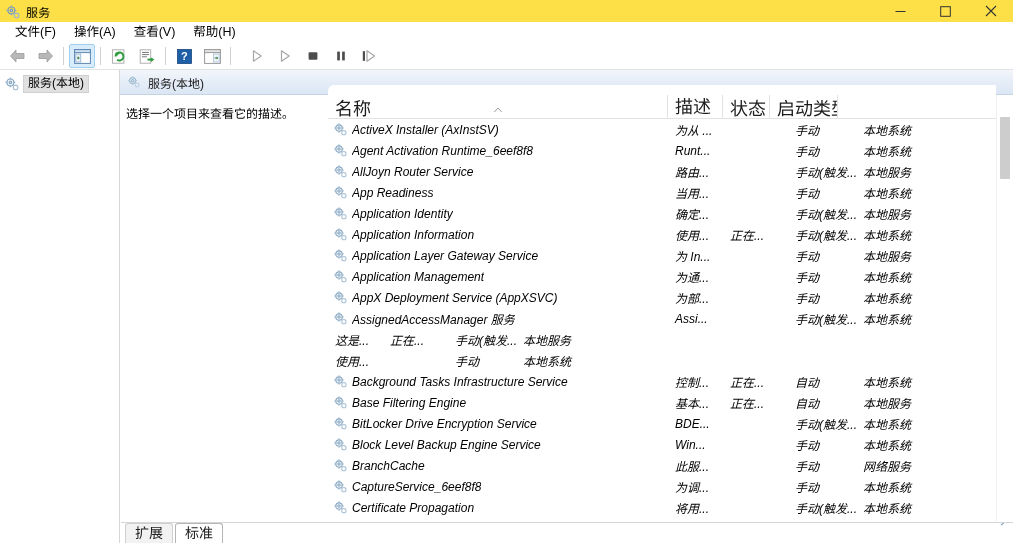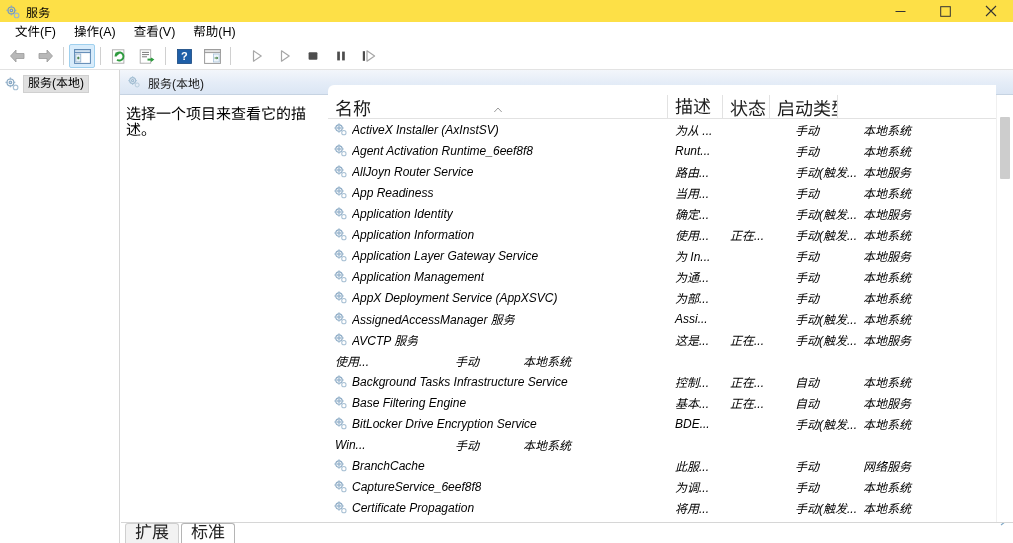--- a/index.html
+++ b/index.html
@@ -180,21 +180,21 @@
 
   
   .desc-pane {
     width: 207px;
     flex: 0 0 207px;
     padding: 11px 8px 0 6px;
     box-sizing: border-box;
     background: #ffffff;
   }
   .desc-text {
-    font-size: 15px;
+    font-size: 12px;
     line-height: 16px;
     color: #000;
   }
 
   
   .list-pane {
     flex: 1 1 auto;
     display: flex;
     flex-direction: column;
     min-width: 0;
@@ -312,21 +312,21 @@
     height: 21px;
     background: #ffffff;
     border-top: 1px solid #d6d6d6;
     display: flex;
     align-items: flex-end;
     padding-left: 4px;
     box-sizing: border-box;
     overflow: hidden;
   }
   .tab {
-    font-size: 17px;
+    font-size: 14px;
     color: #222;
     padding: 2px 9px 3px 9px;
     border: 1px solid #cfcfcf;
     border-bottom: none;
     background: #f2f2f2;
     margin-right: 2px;
     line-height: 14px;
     border-top-left-radius: 3px;
     border-top-right-radius: 3px;
     white-space: nowrap;
@@ -778,36 +778,20 @@
                     <circle cx="11.6" cy="11.4" r="2.3" fill="none" stroke="#a8c0d4" stroke-width="1.1"></circle>
                   </svg></span>
                 <span class="svc-name">AssignedAccessManager 服务</span>
               </div>
               <div class="cell cell-desc">Assi...</div>
               <div class="cell cell-status"></div>
               <div class="cell cell-start">手动(触发...</div>
               <div class="cell cell-logon">本地系统</div>
             </div>
             <div class="row">
-              <div class="cell cell-name">
-                <span class="svc-icon"><svg width="15" height="15" viewBox="0 0 16 16">
-                    <g fill="none" stroke="#8aa9c4" stroke-width="1.2">
-                      <circle cx="6.4" cy="6.4" r="3.4"></circle>
-                      <circle cx="6.4" cy="6.4" r="1.3" fill="#cfe0ef"></circle>
-                    </g>
-                    <g fill="#9bb6cd">
-                      <rect x="5.7" y="1.5" width="1.4" height="2.1"></rect>
-                      <rect x="5.7" y="9.2" width="1.4" height="2.1"></rect>
-                      <rect x="1.5" y="5.7" width="2.1" height="1.4"></rect>
-                      <rect x="9.2" y="5.7" width="2.1" height="1.4"></rect>
-                    </g>
-                    <circle cx="11.6" cy="11.4" r="2.3" fill="none" stroke="#a8c0d4" stroke-width="1.1"></circle>
-                  </svg></span>
-                <span class="svc-name">AVCTP 服务</span>
-              </div>
               <div class="cell cell-desc">这是...</div>
               <div class="cell cell-status">正在...</div>
               <div class="cell cell-start">手动(触发...</div>
               <div class="cell cell-logon">本地服务</div>
             </div>
             <div class="row">
               <div class="cell cell-desc">使用...</div>
               <div class="cell cell-status"></div>
               <div class="cell cell-start">手动</div>
               <div class="cell cell-logon">本地系统</div>
@@ -872,20 +856,36 @@
                     <circle cx="11.6" cy="11.4" r="2.3" fill="none" stroke="#a8c0d4" stroke-width="1.1"></circle>
                   </svg></span>
                 <span class="svc-name">BitLocker Drive Encryption Service</span>
               </div>
               <div class="cell cell-desc">BDE...</div>
               <div class="cell cell-status"></div>
               <div class="cell cell-start">手动(触发...</div>
               <div class="cell cell-logon">本地系统</div>
             </div>
             <div class="row">
+              <div class="cell cell-name">
+                <span class="svc-icon"><svg width="15" height="15" viewBox="0 0 16 16">
+                    <g fill="none" stroke="#8aa9c4" stroke-width="1.2">
+                      <circle cx="6.4" cy="6.4" r="3.4"></circle>
+                      <circle cx="6.4" cy="6.4" r="1.3" fill="#cfe0ef"></circle>
+                    </g>
+                    <g fill="#9bb6cd">
+                      <rect x="5.7" y="1.5" width="1.4" height="2.1"></rect>
+                      <rect x="5.7" y="9.2" width="1.4" height="2.1"></rect>
+                      <rect x="1.5" y="5.7" width="2.1" height="1.4"></rect>
+                      <rect x="9.2" y="5.7" width="2.1" height="1.4"></rect>
+                    </g>
+                    <circle cx="11.6" cy="11.4" r="2.3" fill="none" stroke="#a8c0d4" stroke-width="1.1"></circle>
+                  </svg></span>
+                <span class="svc-name">Block Level Backup Engine Service</span>
+              </div>
               <div class="cell cell-desc">Win...</div>
               <div class="cell cell-status"></div>
               <div class="cell cell-start">手动</div>
               <div class="cell cell-logon">本地系统</div>
             </div>
             <div class="row">
               <div class="cell cell-name">
                 <span class="svc-icon"><svg width="15" height="15" viewBox="0 0 16 16">
                     <g fill="none" stroke="#8aa9c4" stroke-width="1.2">
                       <circle cx="6.4" cy="6.4" r="3.4"></circle>

